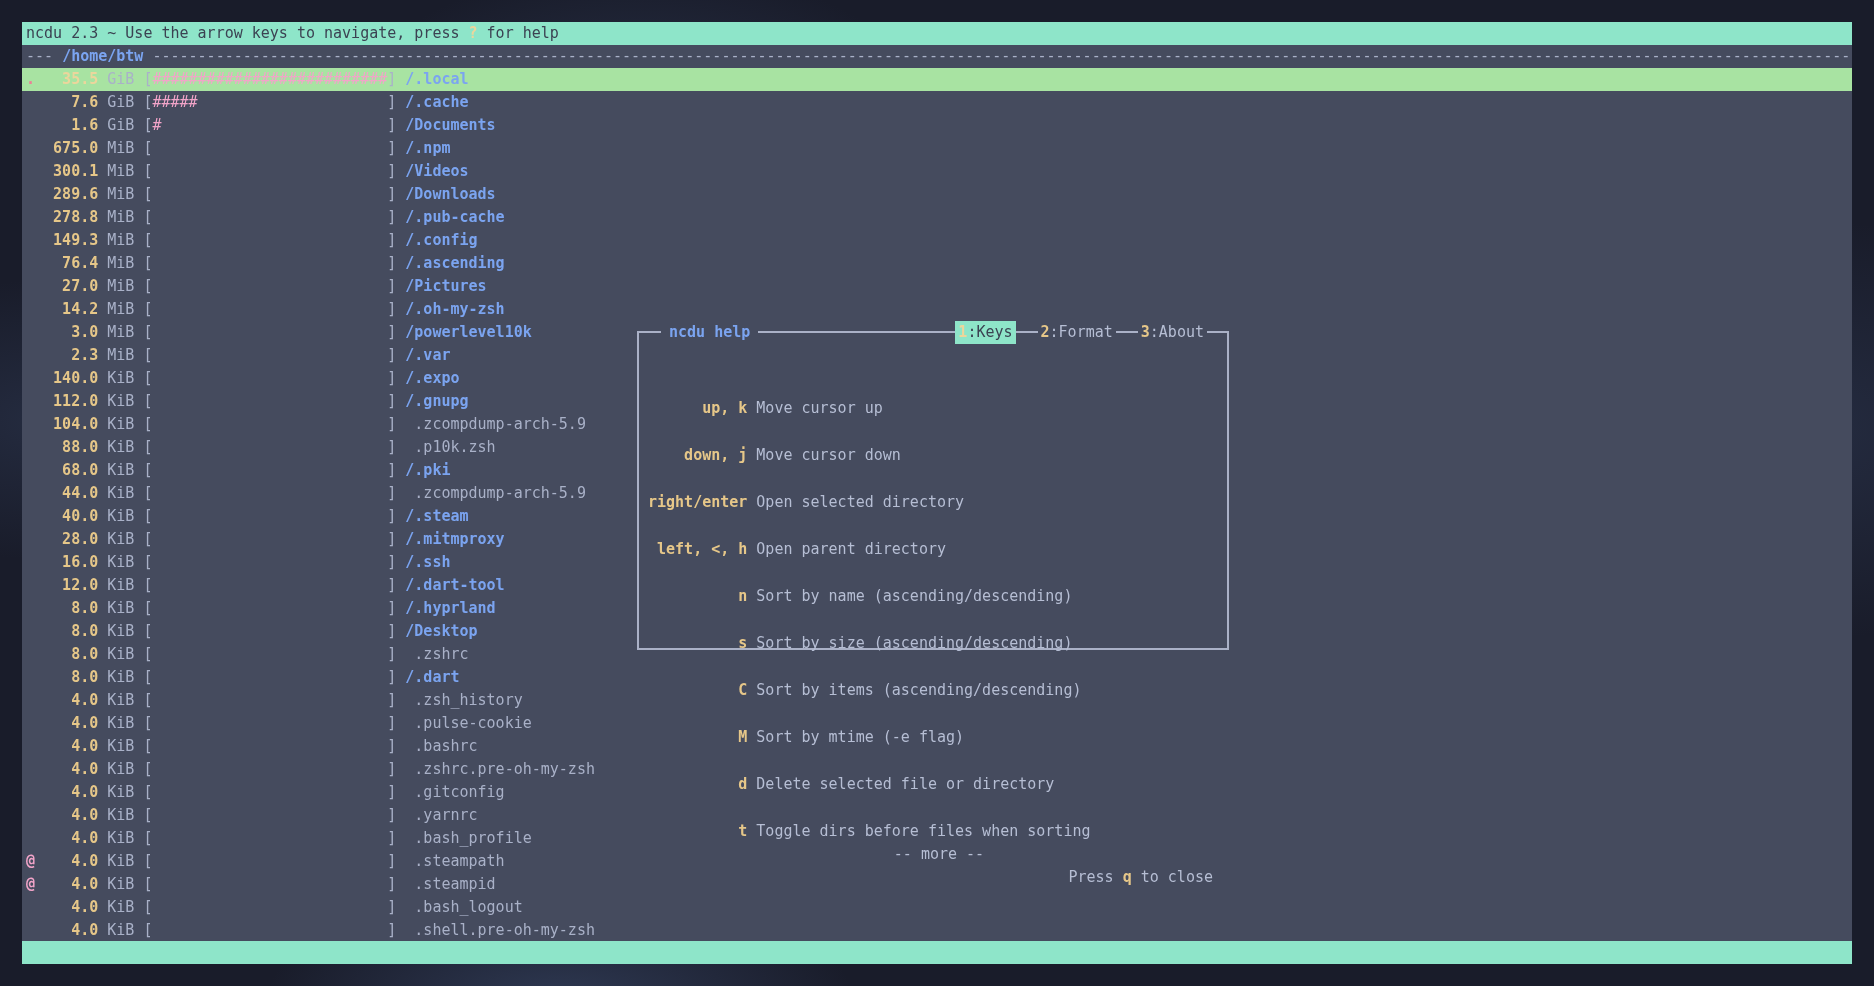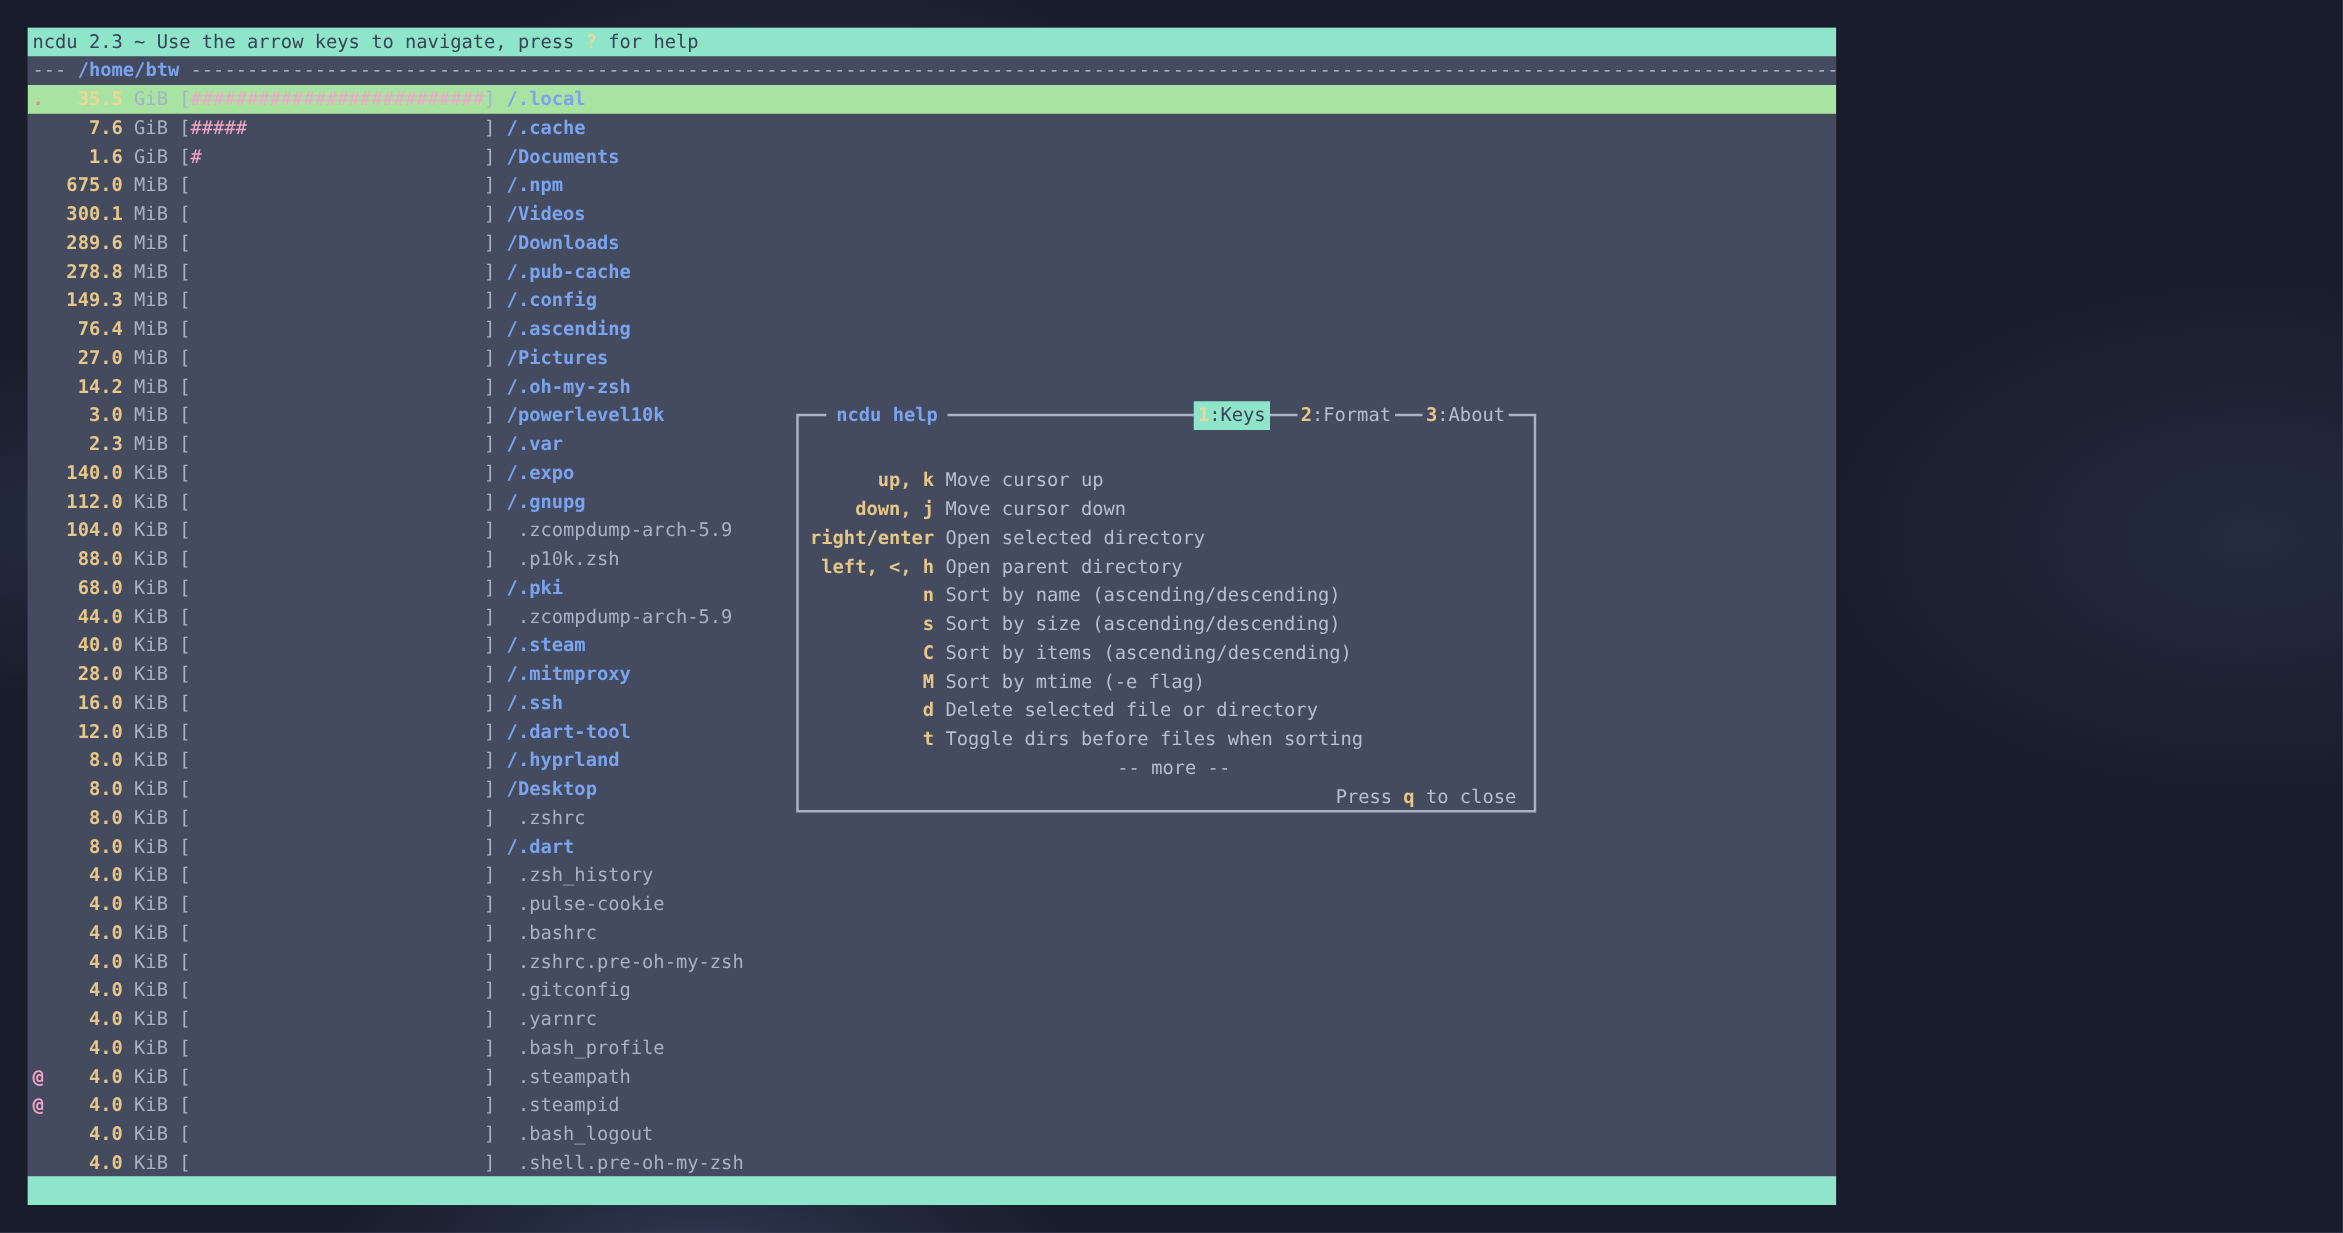--- a/index.html
+++ b/index.html
@@ -24,21 +24,21 @@
       radial-gradient(420px 220px at 640px 120px, rgba(72,92,132,.30), transparent 70%),
       radial-gradient(500px 300px at 1800px 430px, rgba(66,84,122,.28), transparent 70%),
       radial-gradient(420px 160px at 560px 1000px, rgba(80,102,146,.38), transparent 70%),
       radial-gradient(300px 200px at 40px 420px, rgba(62,78,112,.30), transparent 70%),
       var(--desk);
     font-family:"DejaVu Sans Mono","Liberation Mono",monospace;
     font-size:15px;
     position:relative;
   }
   .terminal{
-    position:absolute; left:22px; top:22px; width:1447px; height:942px;
+    position:absolute; left:22px; top:22px; width:1830px; height:942px;
     background:var(--term); overflow:hidden;
   }
   
   .topbar{
     position:absolute; left:0; top:0; right:0; height:23px; line-height:23px;
     background:var(--teal); color:var(--dark); padding-left:4px; white-space:pre;
   }
   .topbar .helpkey{color:var(--yellow-on-teal); font-weight:700;}
   
   .pathline{
@@ -78,21 +78,21 @@
   .dlg-spacer{flex:1;}
   .tab{background:var(--term); padding:0 3px;text-align:center;}
   .tab .num{color:var(--yellow); font-weight:700;}
   .tab .lbl{color:var(--desc);}
   .tab.active{background:var(--teal);}
   .tab.active .num{color:var(--yellow-on-teal);}
   .tab.active .lbl{color:var(--dark);}
   .tab-gap{width:22px;}
   .tab-endgap{width:20px;}
   .dlg-body{padding-top:40px;}
-  .dlg-row{height:23px; line-height:23px; white-space:pre; display:flex;}
+  .dlg-row{height:23px; line-height:23px; white-space:pre; display:flex;margin-top:24px;}
   .dlg-key{display:inline-block; width:11ch; margin-left:9px; text-align:right; color:var(--yellow); font-weight:700; flex:none;}
   .dlg-desc{color:var(--desc); margin-left:1ch;}
   .dlg-more{height:23px; line-height:23px; text-align:center; color:var(--desc); white-space:pre;margin-left:12px;}
   .dlg-close{height:23px; line-height:23px; text-align:right; padding-right:14px; color:var(--desc); white-space:pre;}
   .dlg-close .key{color:var(--yellow); font-weight:700;}
 </style>
 </head>
 <body>
 
 <div class="terminal">

